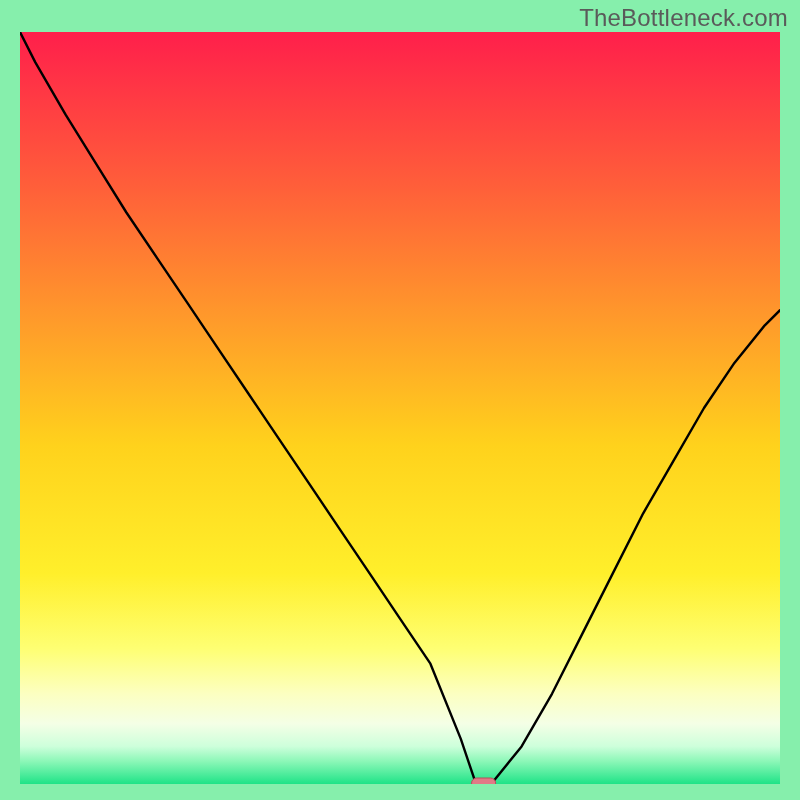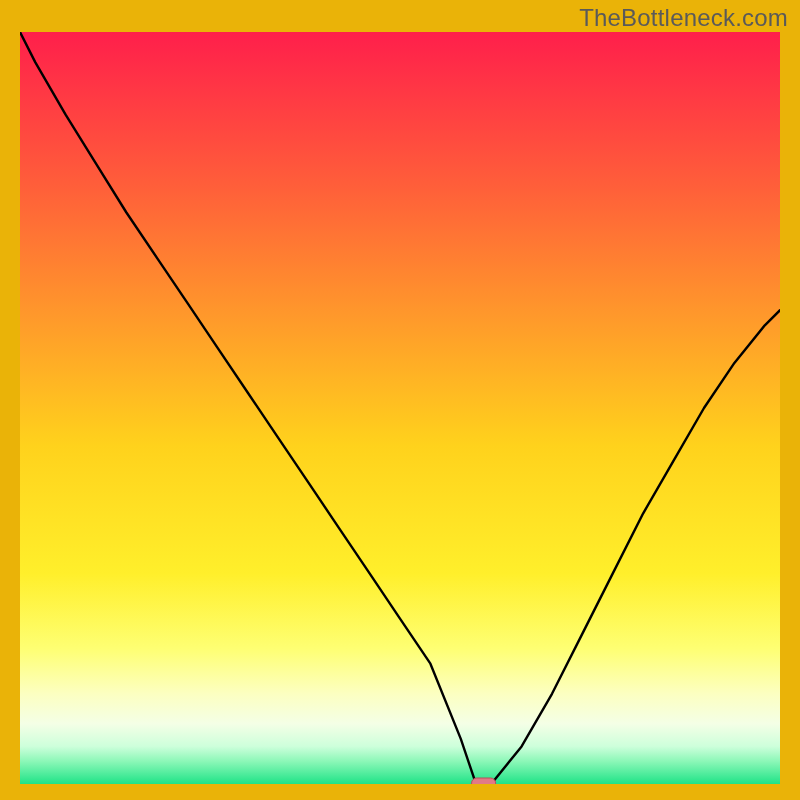--- a/index.html
+++ b/index.html
@@ -34,21 +34,21 @@
     width: 760px;
     height: 752px;
   }
   svg {
     display: block;
   }
 </style>
 </head>
 <body>
 
-<div class="frame" style="background: #eab308;">
+<div class="frame" style="background: #86efac;">
 
   <div class="watermark" style="color: rgb(90, 90, 90);">TheBottleneck.com</div>
 
   <div class="plot">
     <svg viewBox="0 0 760 752" width="760" height="752" preserveAspectRatio="none">
       <defs>
         <linearGradient id="bg-grad" x1="0" y1="0" x2="0" y2="1">
           <stop id="g0" offset="0%" stop-color="#ff1f4b"></stop>
           <stop id="g1" offset="20%" stop-color="#ff5d3a"></stop>
           <stop id="g2" offset="40%" stop-color="#ffa029"></stop>

